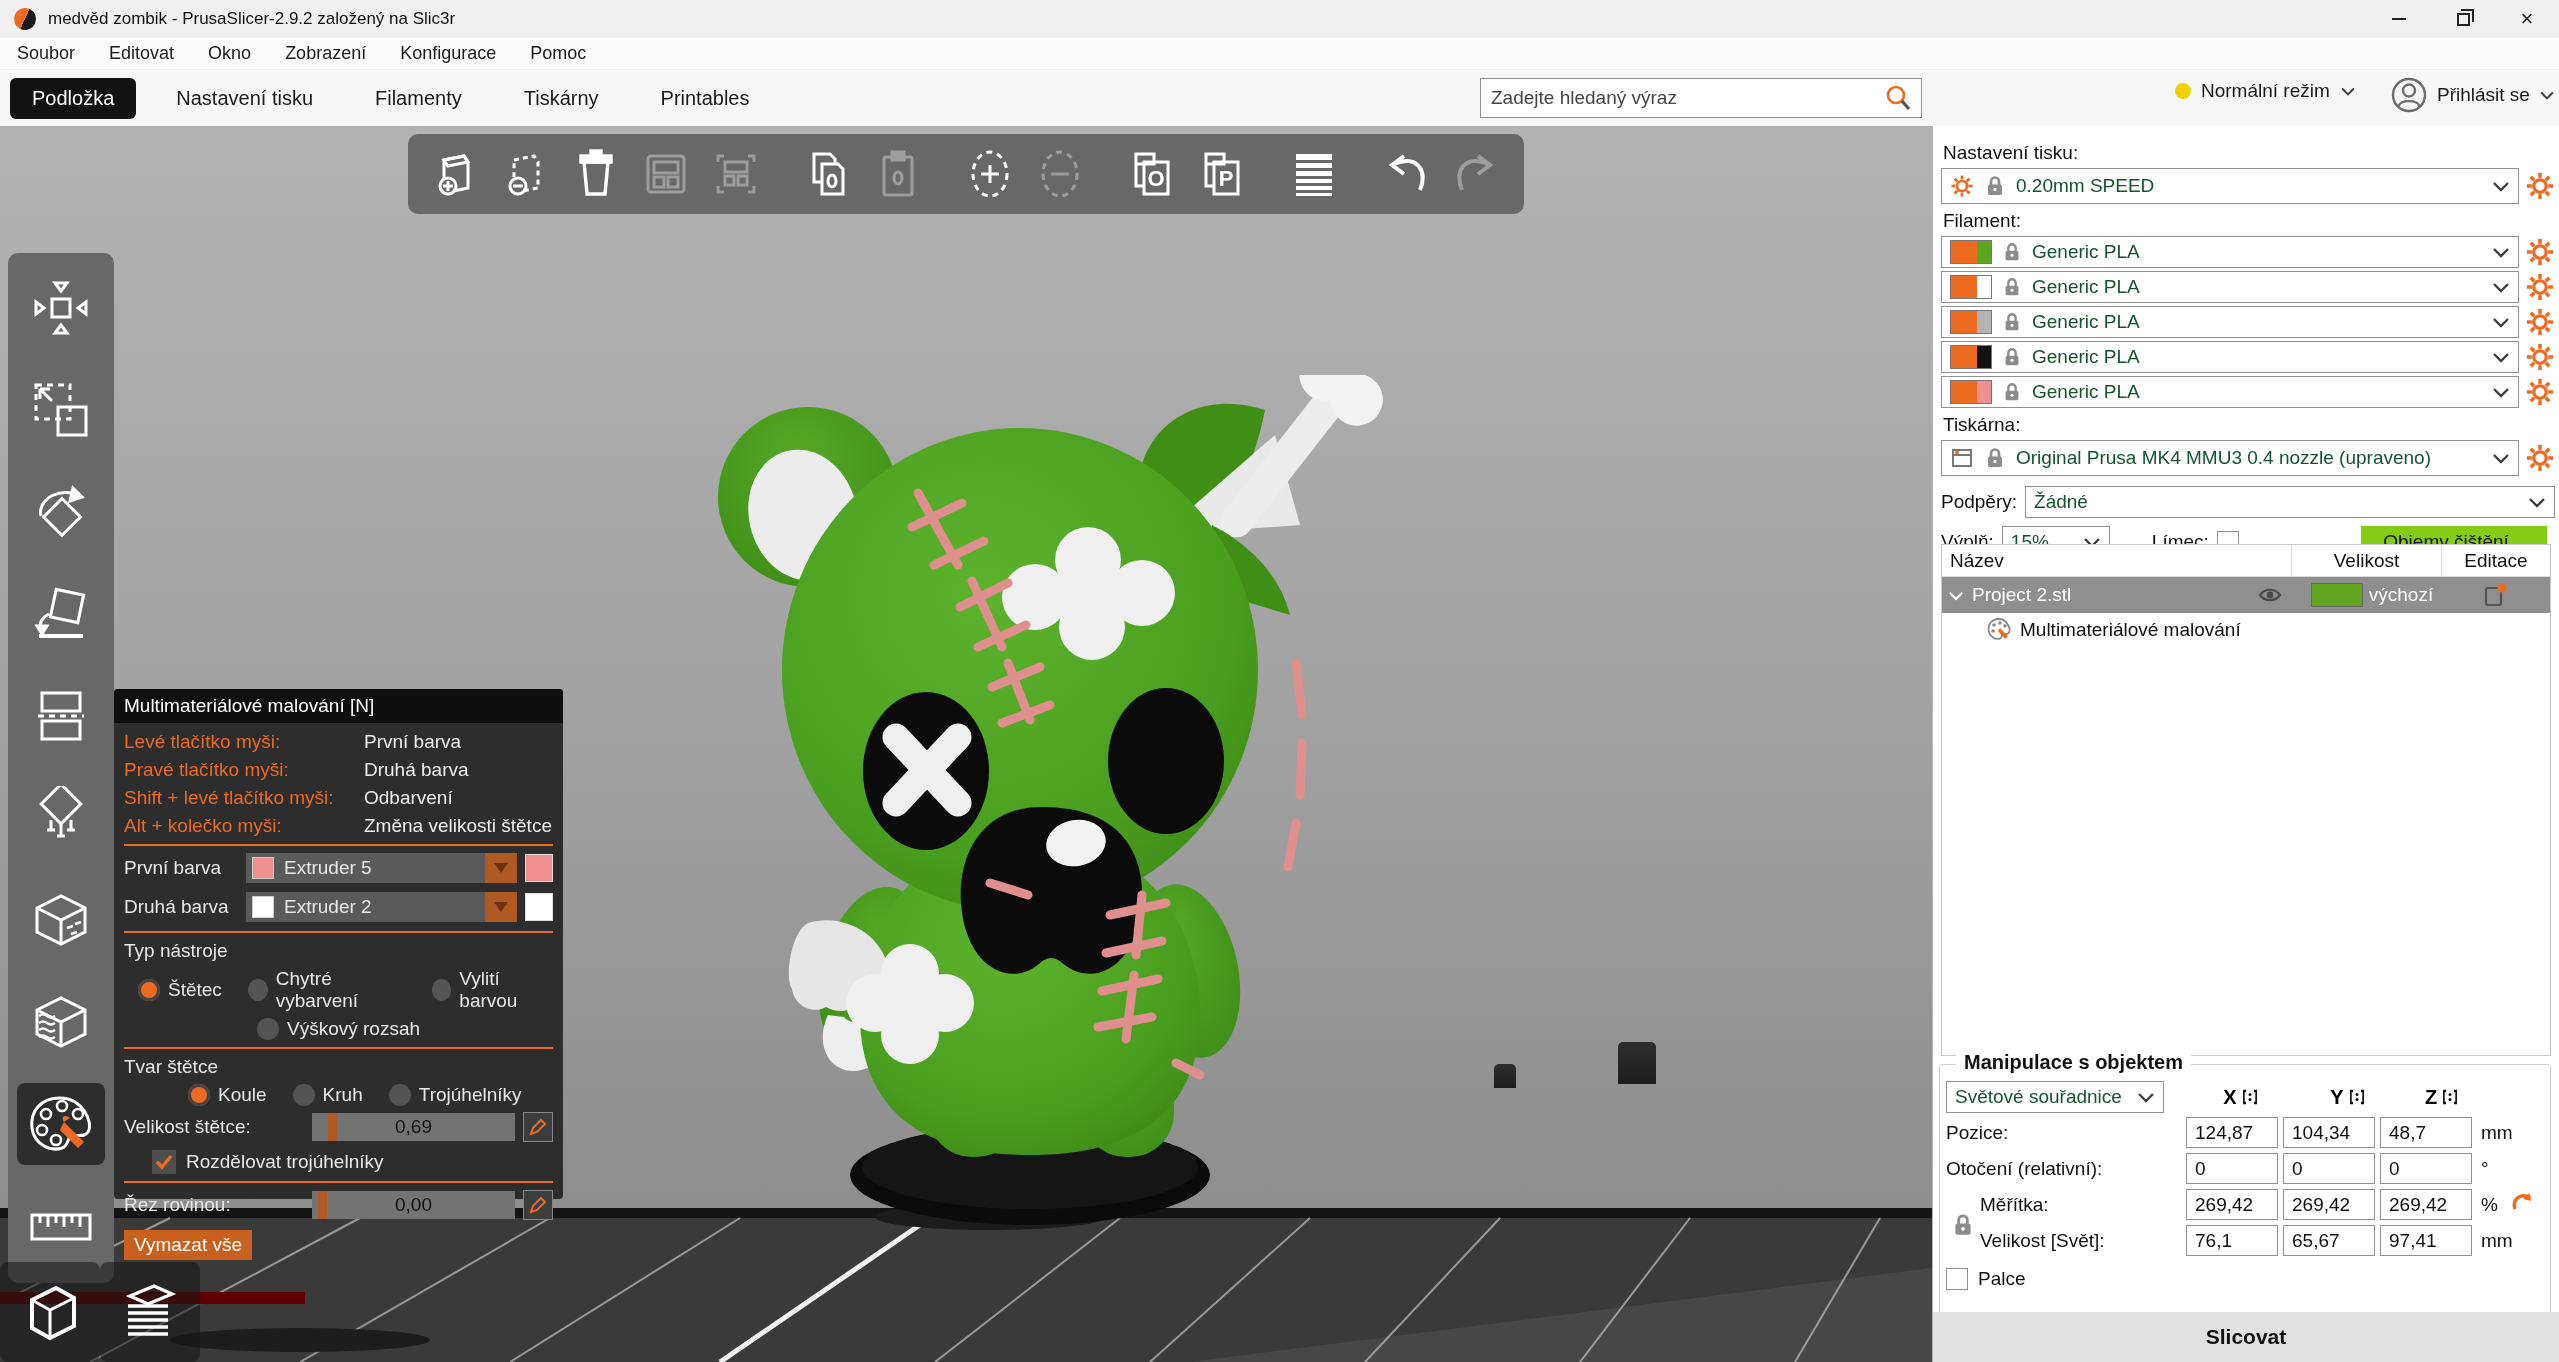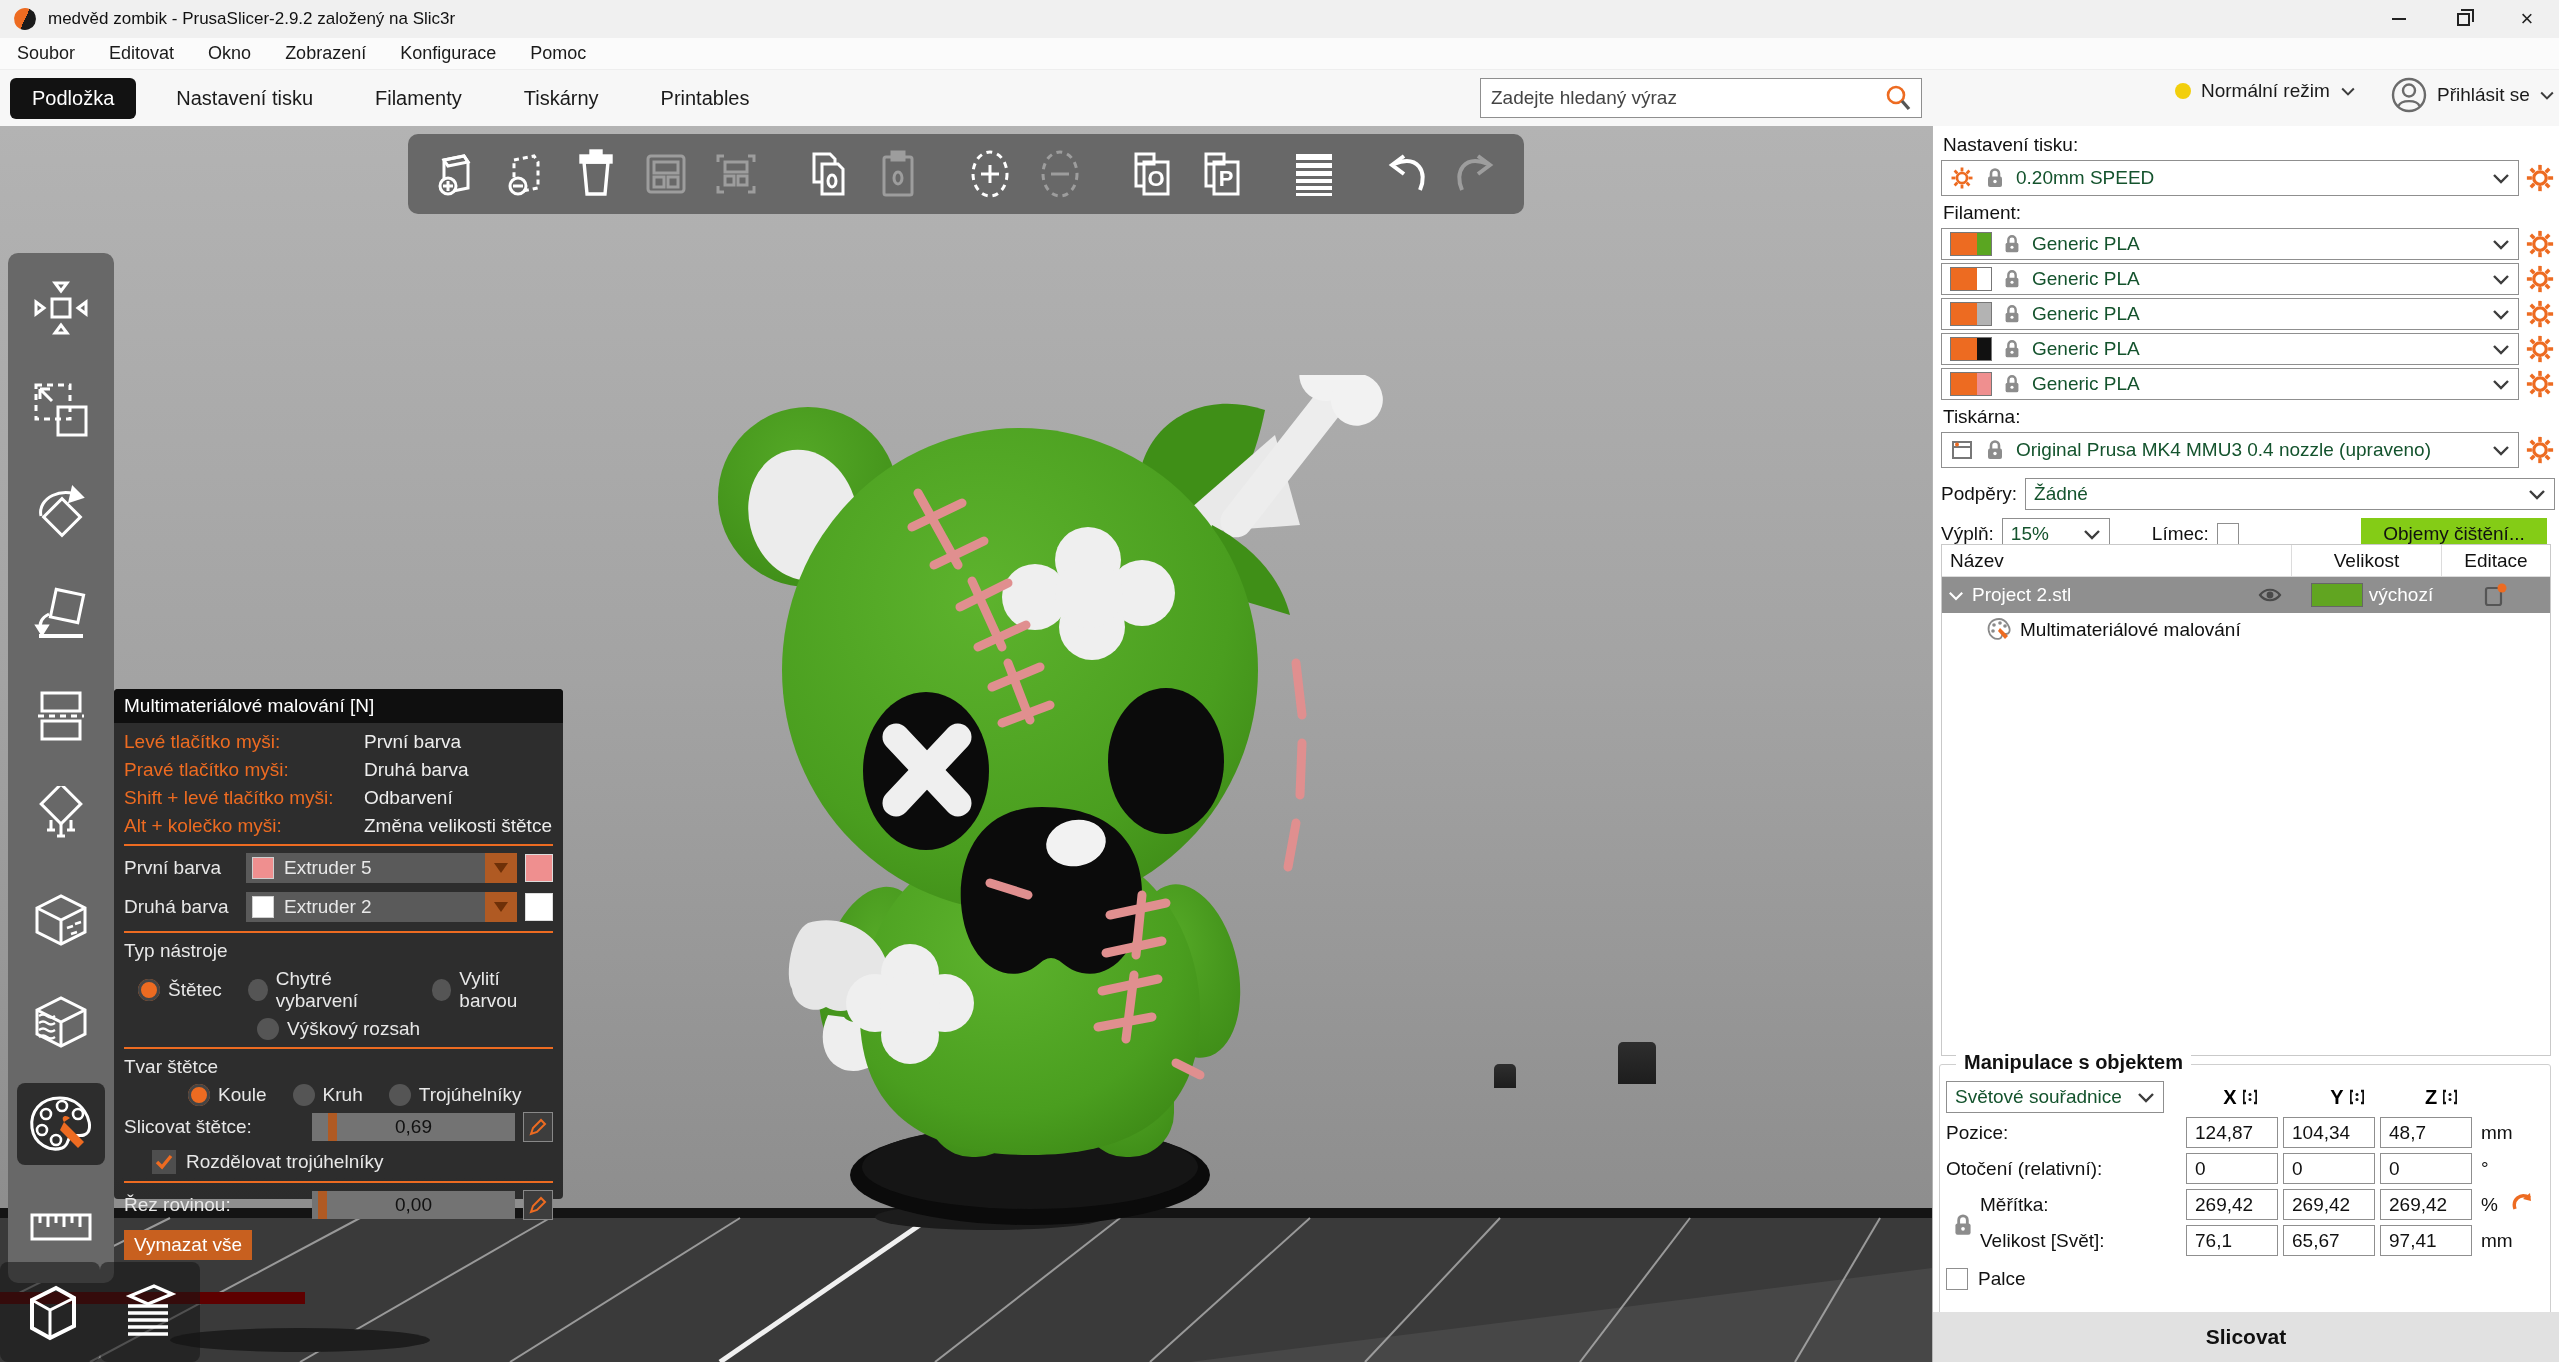--- a/index.html
+++ b/index.html
@@ -630,21 +630,21 @@
               <span class="rdot"></span>
               <span>Kruh</span>
             </span>
           <span class="radio">
               <span class="rdot"></span>
               <span>Trojúhelníky</span>
             </span>
         </div>
 
         <div class="pp-slider-row">
-          <span class="pp-slider-label">Slicovat štětce:</span>
+          <span class="pp-slider-label">Velikost štětce:</span>
           <div class="pp-slider">
             <span class="pp-handle" style="left:16px"></span>
             <span>0,69</span>
           </div>
           <span class="pp-pencil">
             <svg width="18" height="18" viewBox="0 0 18 18">
                 <path d="M2,16 L4,10 L12,2 L16,6 L8,14 Z" fill="none" stroke="#ED6B21" stroke-width="2"></path>
               </svg>
           </span>
         </div>
@@ -673,21 +673,21 @@
         </div>
 
         <span class="pp-clear">Vymazat vše</span>
       </div>
     </div>
   </div>
 
   <div id="splitline"></div>
   <div id="sidepanel">
 
-    <div class="sp-label" style="margin-top:8px">Nastavení tisku:</div>
+    <div class="sp-label" style="margin-top:16px">Nastavení tisku:</div>
     <div class="sp-row" style="margin:0 0 6px 8px">
       <div class="combo" style="width:578px;height:36px">
         <svg width="24" height="24" viewBox="0 0 24 24">
             <use href="#gear"></use>
           </svg>
         <svg width="24" height="24" viewBox="0 0 24 24">
             <use href="#lock"></use>
           </svg>
         <span class="ctext">0.20mm SPEED</span>
         <svg class="chev" width="18" height="12" viewBox="0 0 18 12">

